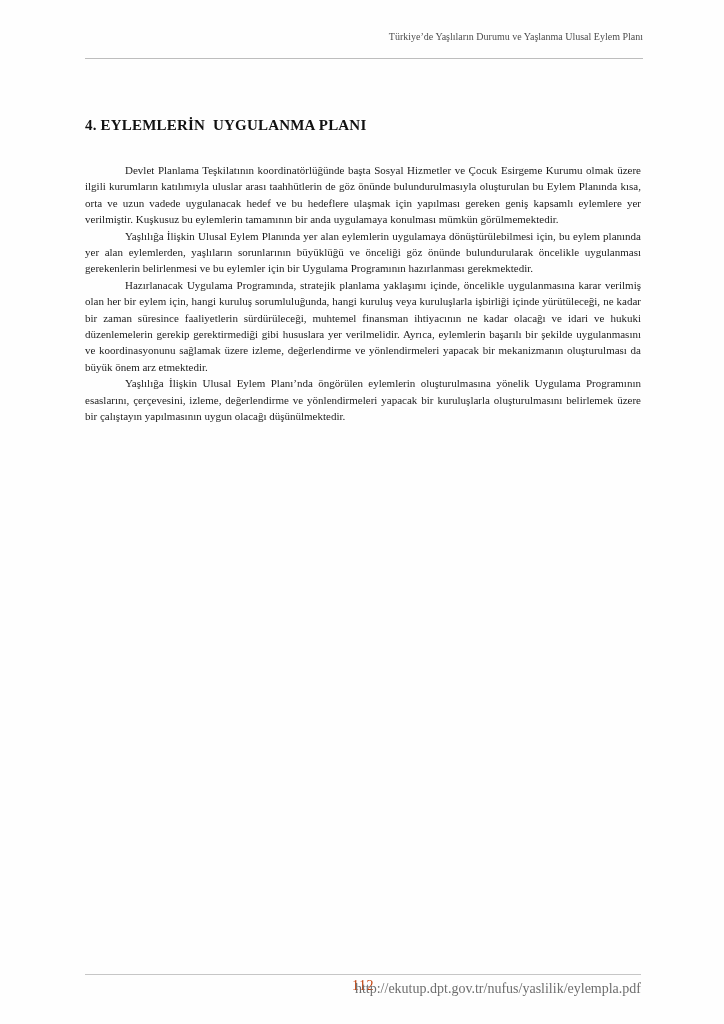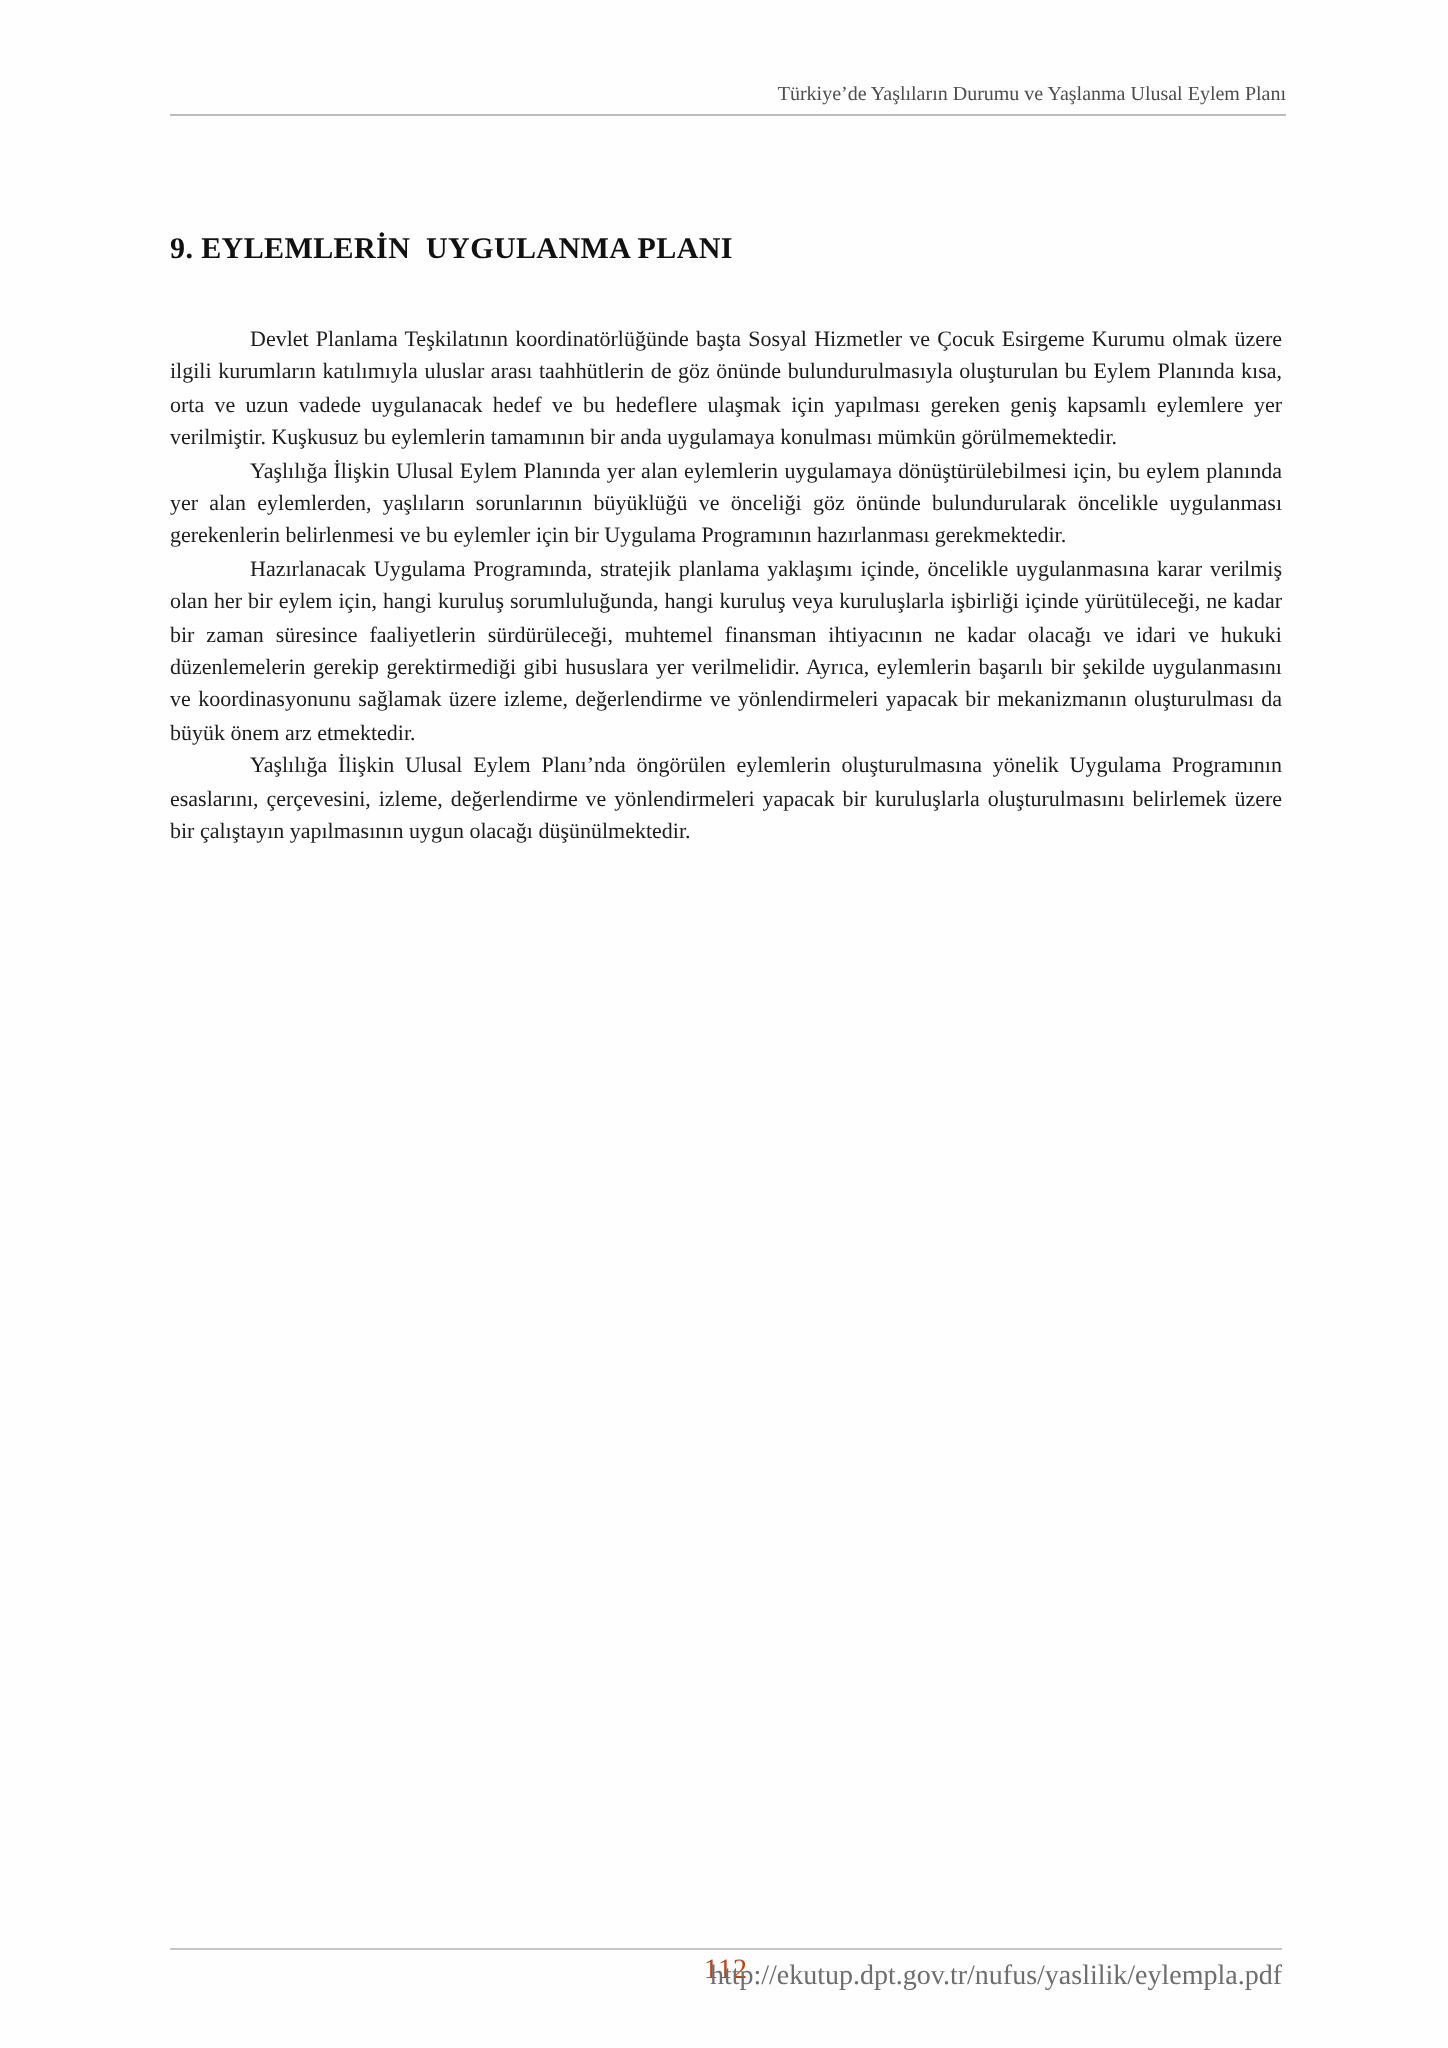--- a/index.html
+++ b/index.html
@@ -18,23 +18,22 @@
   }
   .header {
     position: absolute;
     left: 85px;
     width: 558px;
     top: 30px;
     text-align: right;
     font-size: 10px;
     line-height: 13px;
     color: #4d4d4d;
-    padding-bottom: 3px;
+    padding-bottom: 15px;
     border-bottom: 1px solid #bdbdbd;
-    margin-top: 11px;
   }
   .content {
     position: absolute;
     left: 85px;
     width: 556px;
     top: 117px;
   }
   .section-title {
     font-size: 15px;
     font-weight: bold;
@@ -77,21 +76,21 @@
 </head>
 <body>
 
 <div class="page">
 
   <div class="header">
     <span class="header-title">Türkiye’de Yaşlıların Durumu ve Yaşlanma Ulusal Eylem Planı</span>
   </div>
 
   <div class="content">
-    <h1 class="section-title">9. EYLEMLERİN  UYGULANMA PLANI</h1>
+    <h1 class="section-title">4. EYLEMLERİN  UYGULANMA PLANI</h1>
 
     <p class="body-paragraph">Devlet Planlama Teşkilatının koordinatörlüğünde başta Sosyal Hizmetler ve Çocuk Esirgeme Kurumu olmak üzere ilgili kurumların katılımıyla uluslar arası taahhütlerin de göz önünde bulundurulmasıyla oluşturulan bu Eylem Planında kısa, orta ve uzun vadede uygulanacak hedef ve bu hedeflere ulaşmak için yapılması gereken geniş kapsamlı eylemlere yer verilmiştir. Kuşkusuz bu eylemlerin tamamının bir anda uygulamaya konulması mümkün görülmemektedir.</p>
 
     <p class="body-paragraph">Yaşlılığa İlişkin Ulusal Eylem Planında yer alan eylemlerin uygulamaya dönüştürülebilmesi için, bu eylem planında yer alan eylemlerden, yaşlıların sorunlarının büyüklüğü ve önceliği göz önünde bulundurularak öncelikle uygulanması gerekenlerin belirlenmesi ve bu eylemler için bir Uygulama Programının hazırlanması gerekmektedir.</p>
 
     <p class="body-paragraph">Hazırlanacak Uygulama Programında, stratejik planlama yaklaşımı içinde, öncelikle uygulanmasına karar verilmiş olan her bir eylem için, hangi kuruluş sorumluluğunda, hangi kuruluş veya kuruluşlarla işbirliği içinde yürütüleceği, ne kadar bir zaman süresince faaliyetlerin sürdürüleceği, muhtemel finansman ihtiyacının ne kadar olacağı ve idari ve hukuki düzenlemelerin gerekip gerektirmediği gibi hususlara yer verilmelidir. Ayrıca, eylemlerin başarılı bir şekilde uygulanmasını ve koordinasyonunu sağlamak üzere izleme, değerlendirme ve yönlendirmeleri yapacak bir mekanizmanın oluşturulması da büyük önem arz etmektedir.</p>
 
     <p class="body-paragraph">Yaşlılığa İlişkin Ulusal Eylem Planı’nda öngörülen eylemlerin oluşturulmasına yönelik Uygulama Programının esaslarını, çerçevesini, izleme, değerlendirme ve yönlendirmeleri yapacak bir kuruluşlarla oluşturulmasını belirlemek üzere bir çalıştayın yapılmasının uygun olacağı düşünülmektedir.</p>
   </div>
 

